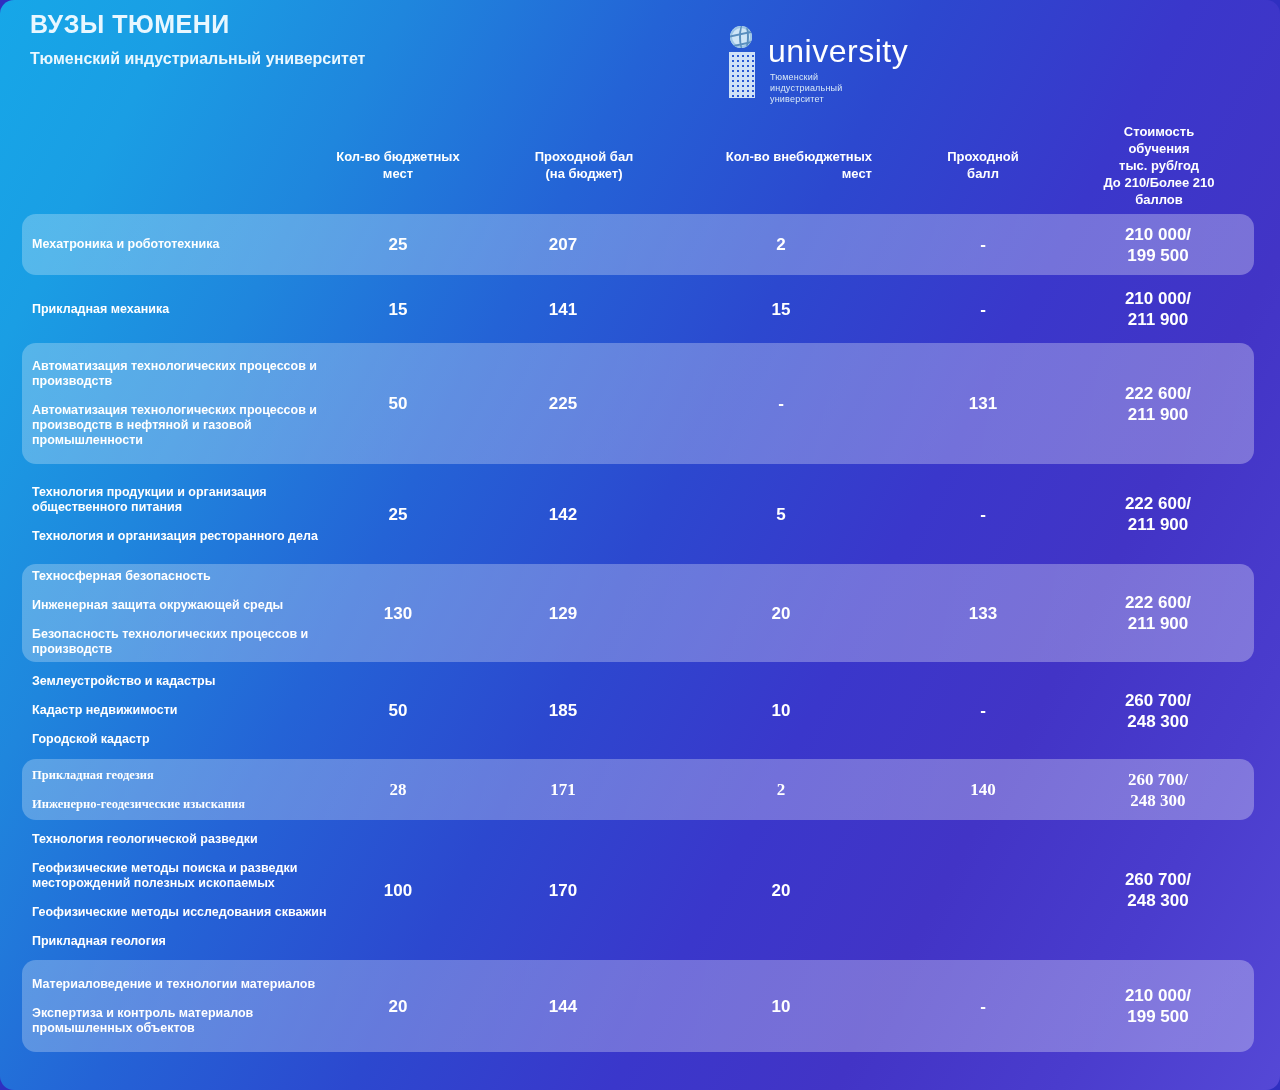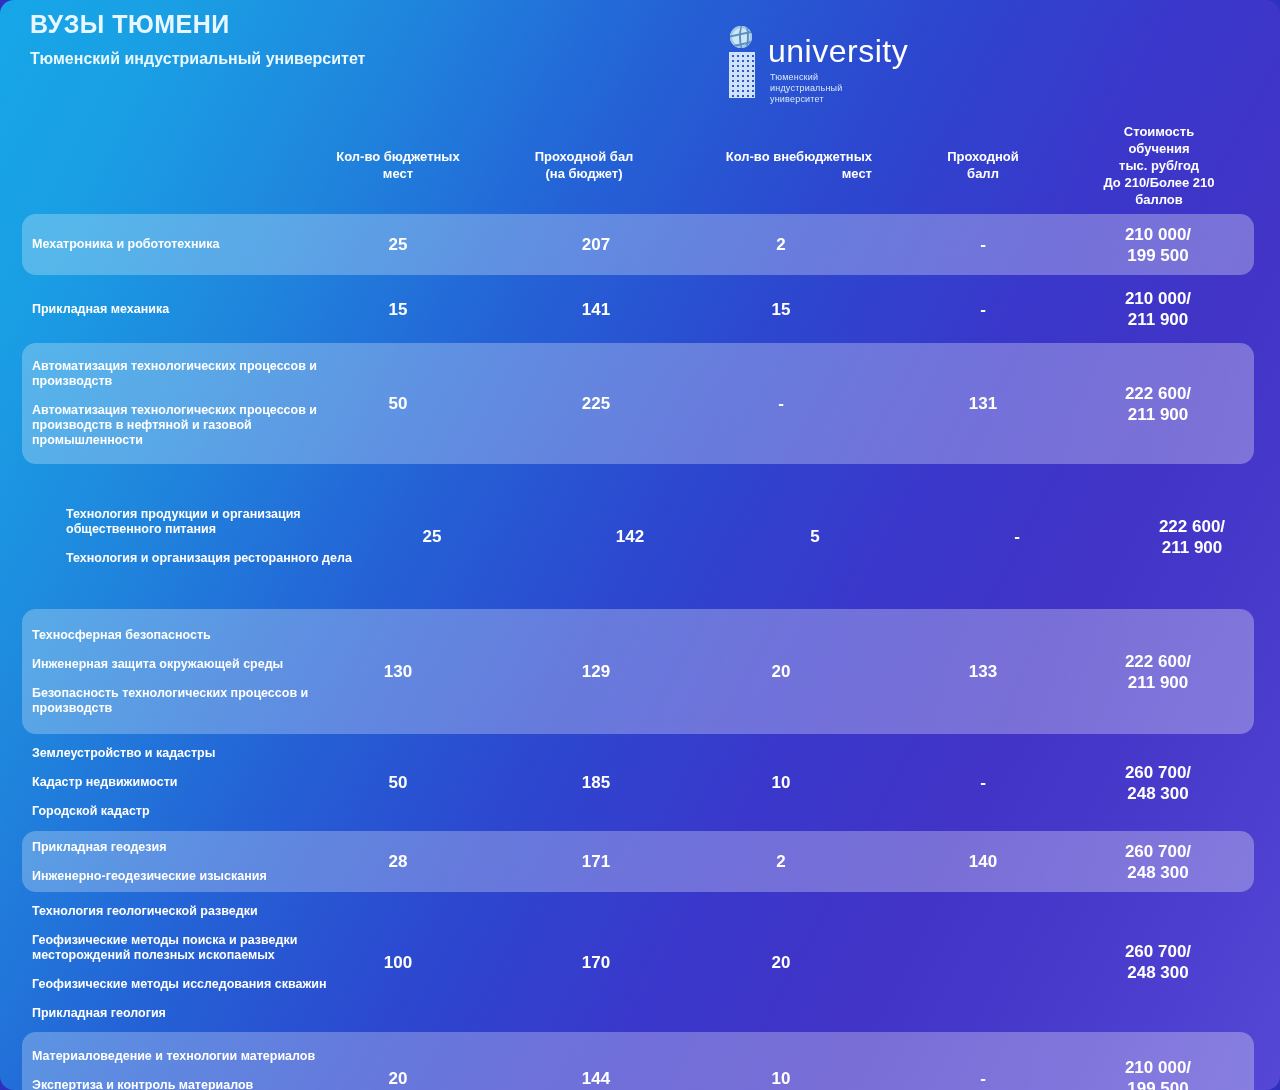--- a/index.html
+++ b/index.html
@@ -97,21 +97,21 @@
   .prog{
     font-size:12.5px;font-weight:bold;line-height:15px;color:#ffffff;
   }
   .cell{
     position:absolute;top:0;height:100%;
     display:flex;align-items:center;justify-content:center;
     font-size:17px;font-weight:bold;color:#ffffff;text-align:center;
     line-height:21px;
   }
   .c1{left:330px;width:136px;}
-  .c2{left:525px;width:142px;}
+  .c2{left:492px;width:142px;}
   .c3{left:706px;width:150px;}
   .c4{left:910px;width:146px;}
   .c5{left:1078px;width:160px;}
   .c5 span{white-space:pre-line;}
 </style>
 </head>
 <body>
 
 <div class="poster">
 
@@ -215,21 +215,21 @@
           </div>
           <div class="cell c4">
             <span>131</span>
           </div>
           <div class="cell c5">
             <span style="white-space: pre-line; font-size: 17px;">222 600/
 211 900</span>
           </div>
         </div>
       </div>
-      <div class="row plain" style="height: 145px; padding-left: 34px;">
+      <div class="row plain" style="height: 100px;">
         <div class="inner">
           <div class="progs">
             <div class="prog">Технология продукции и организация общественного питания</div>
             <div class="prog">Технология и организация ресторанного дела</div>
           </div>
           <div class="cell c1">
             <span>25</span>
           </div>
           <div class="cell c2">
             <span>142</span>
@@ -239,21 +239,21 @@
           </div>
           <div class="cell c4">
             <span>-</span>
           </div>
           <div class="cell c5">
             <span style="white-space: pre-line; font-size: 17px;">222 600/
 211 900</span>
           </div>
         </div>
       </div>
-      <div class="row" style="height: 125px;">
+      <div class="row" style="height: 98px;">
         <div class="band"></div>
         <div class="inner">
           <div class="progs">
             <div class="prog">Техносферная безопасность</div>
             <div class="prog">Инженерная защита окружающей среды</div>
             <div class="prog">Безопасность технологических процессов и производств</div>
           </div>
           <div class="cell c1">
             <span>130</span>
           </div>
@@ -290,21 +290,21 @@
           </div>
           <div class="cell c4">
             <span>-</span>
           </div>
           <div class="cell c5">
             <span style="white-space: pre-line; font-size: 17px;">260 700/
 248 300</span>
           </div>
         </div>
       </div>
-      <div class="row" style="height: 61px;">
+      <div class="row" style="height: 61px; font-family: Liberation Serif, serif;">
         <div class="band"></div>
         <div class="inner">
           <div class="progs">
             <div class="prog">Прикладная геодезия</div>
             <div class="prog">Инженерно-геодезические изыскания</div>
           </div>
           <div class="cell c1">
             <span>28</span>
           </div>
           <div class="cell c2">

